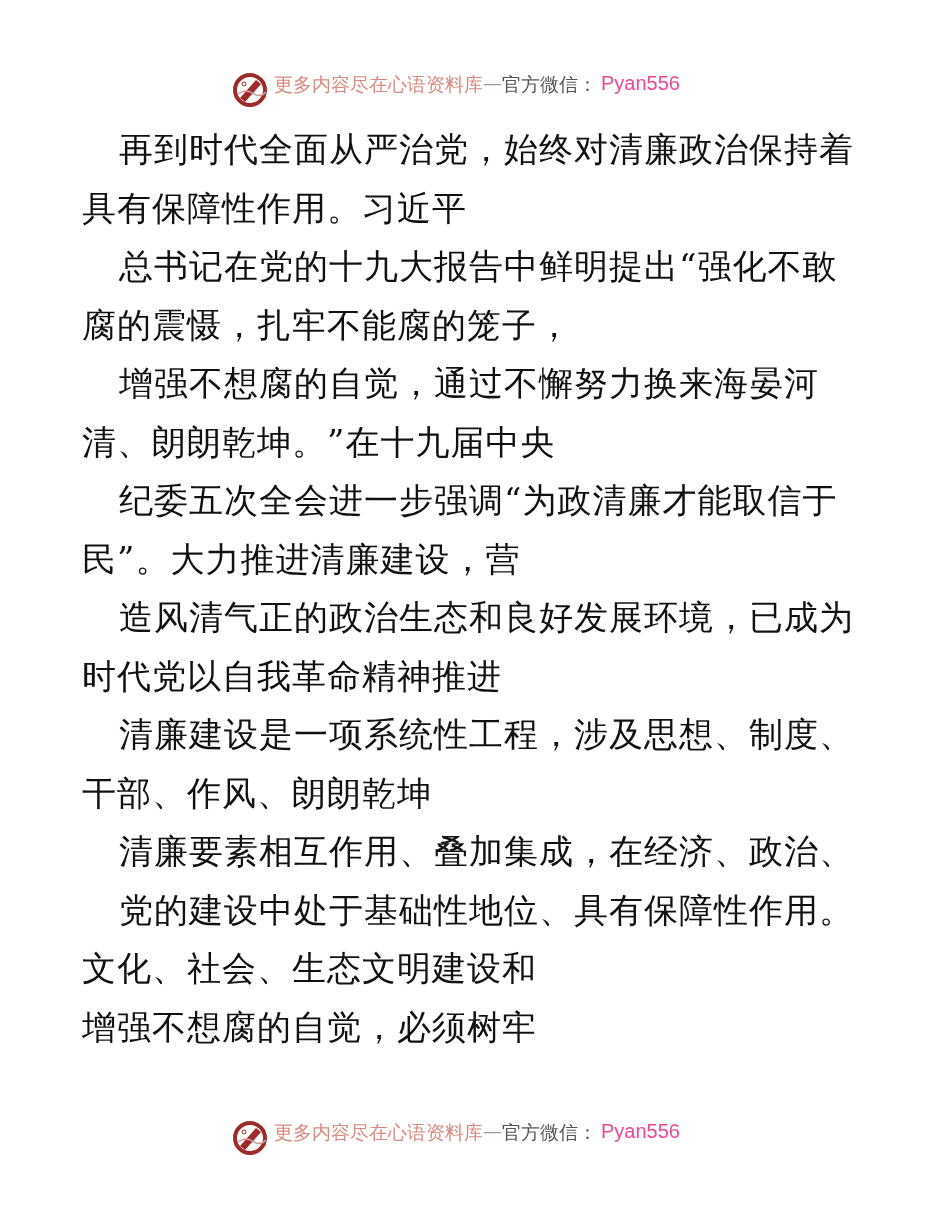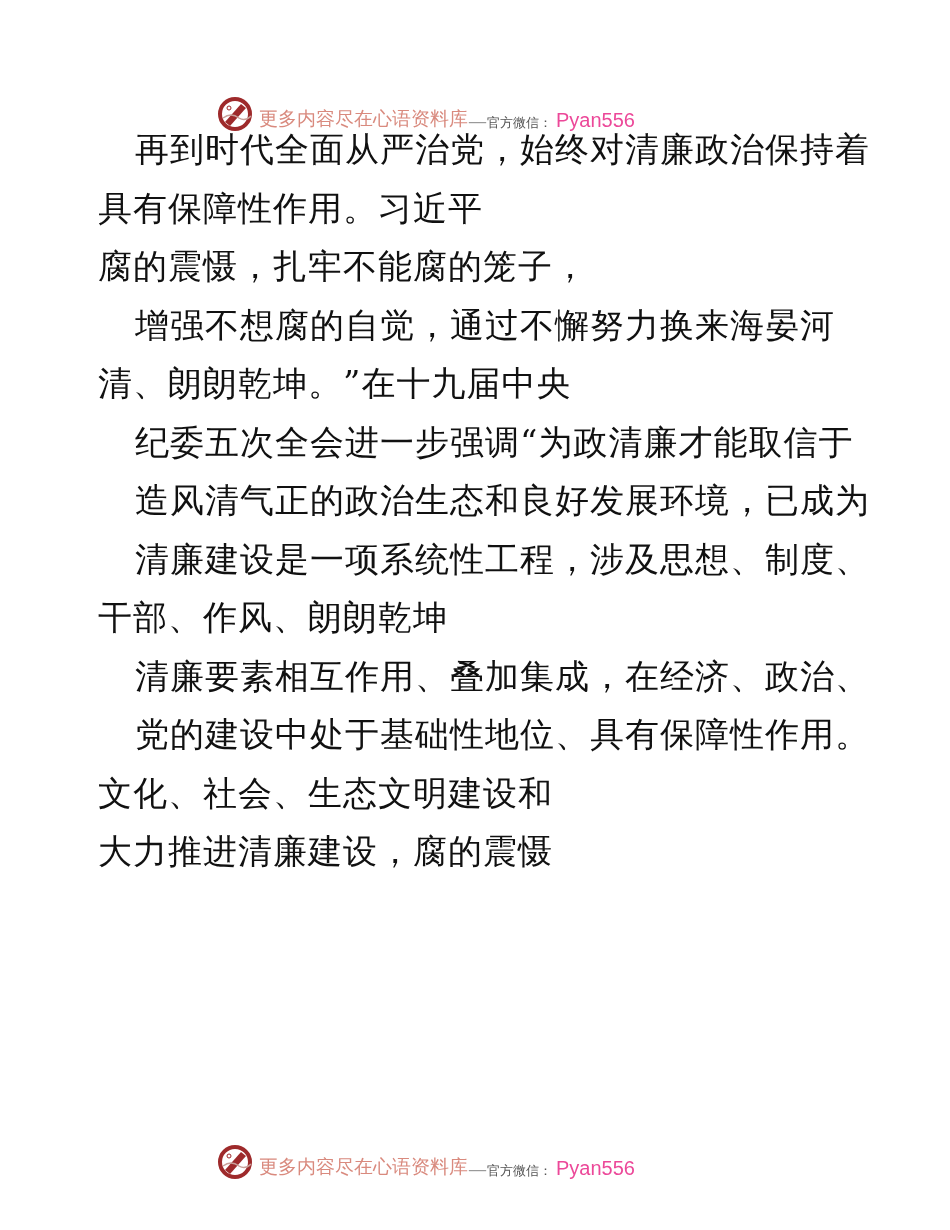--- a/index.html
+++ b/index.html
@@ -10,26 +10,25 @@
     body {
       width: 950px;
       height: 1230px;
       position: relative;
       overflow: hidden;
       font-family: "DejaVu Serif", "Liberation Serif", serif;
       color: #111111;
     }
     .header-banner, .footer-banner {
       position: absolute;
-      left: 217px;
+      left: 232px;
       height: 40px;
       display: flex;
-      align-items: flex-end;
+      align-items: flex-start;
       white-space: nowrap;
-      margin-top: 20px;
     }
     .header-banner { top: 72px; }
     .footer-banner { top: 1120px; }
     .logo {
       width: 38px;
       height: 36px;
       margin-right: 4px;
       display: inline-block;
     }
     .banner-main {
@@ -37,32 +36,32 @@
       font-size: 19px;
       color: #d98a7e;
       letter-spacing: 0px;
     }
     .banner-dash {
       font-size: 19px;
       color: #9a9a9a;
     }
     .banner-wechat {
       font-family: "DejaVu Serif", serif;
-      font-size: 13px;
+      font-size: 19px;
       color: #555555;
     }
     .banner-id {
       font-family: "Liberation Sans", sans-serif;
       font-size: 20px;
       color: #ec4899;
       margin-left: 4px;
     }
     .content {
       position: absolute;
-      left: 98px;
+      left: 82px;
       top: 120px;
       width: 760px;
     }
     .line {
       font-size: 34px;
       line-height: 58.5px;
       height: 58.5px;
       white-space: nowrap;
       letter-spacing: 1px;
     }
@@ -82,31 +81,34 @@
   </span>
   <span class="banner-main">更多内容尽在心语资料库</span>
   <span class="banner-dash">—</span>
   <span class="banner-wechat">官方微信：</span>
   <span class="banner-id">Pyan556</span>
 </div>
 
 <div class="content">
   <div class="line indent">再到时代全面从严治党，始终对清廉政治保持着</div>
   <div class="line">具有保障性作用。习近平</div>
+  <div class="line indent">总书记在党的十九大报告中鲜明提出“强化不敢</div>
   <div class="line">腐的震慑，扎牢不能腐的笼子，</div>
   <div class="line indent">增强不想腐的自觉，通过不懈努力换来海晏河</div>
   <div class="line">清、朗朗乾坤。”在十九届中央</div>
   <div class="line indent">纪委五次全会进一步强调“为政清廉才能取信于</div>
+  <div class="line">民”。大力推进清廉建设，营</div>
   <div class="line indent">造风清气正的政治生态和良好发展环境，已成为</div>
+  <div class="line">时代党以自我革命精神推进</div>
   <div class="line indent">清廉建设是一项系统性工程，涉及思想、制度、</div>
   <div class="line">干部、作风、朗朗乾坤</div>
   <div class="line indent">清廉要素相互作用、叠加集成，在经济、政治、</div>
   <div class="line indent">党的建设中处于基础性地位、具有保障性作用。</div>
   <div class="line">文化、社会、生态文明建设和</div>
-  <div class="line">大力推进清廉建设，腐的震慑</div>
+  <div class="line">增强不想腐的自觉，必须树牢</div>
 </div>
 
 <div class="footer-banner">
   <span class="logo">
     <svg width="38" height="36" viewBox="0 0 38 36">
       <circle cx="18" cy="18" r="15" fill="none" stroke="#9e2a2b" stroke-width="4"></circle>
       <path d="M8 26 L24 8 L29 12 L13 30 Z" fill="#9e2a2b"></path>
       <path d="M6 22 Q14 16 22 22 Q28 26 34 20" fill="none" stroke="#c9a09a" stroke-width="1.5"></path>
       <circle cx="12" cy="12" r="2" fill="#ffffff" stroke="#9e2a2b" stroke-width="1"></circle>
     </svg>

